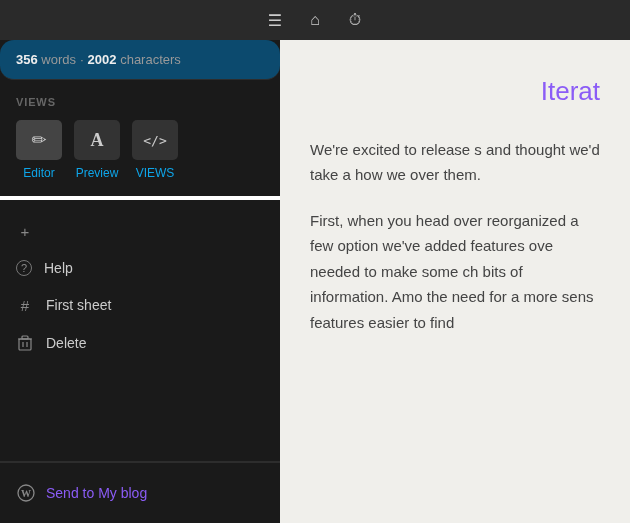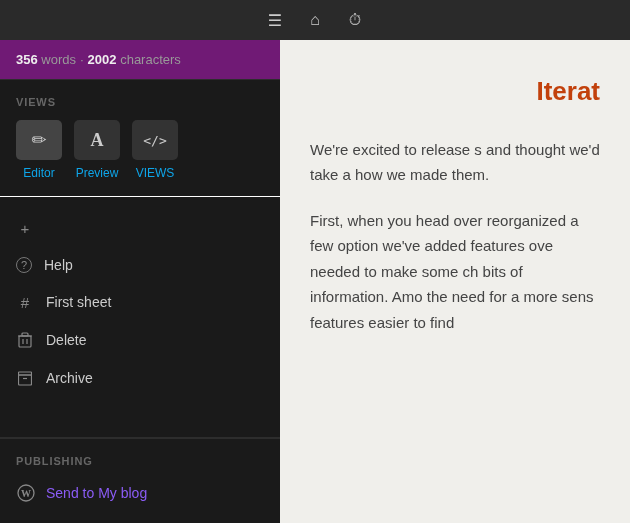--- a/index.html
+++ b/index.html
@@ -59,21 +59,22 @@
       height: 100%;
       color: #ccc;
     }
 
     
     .stats-bar {
       padding: 12px 16px;
       font-size: 13px;
       color: #999;
       border-bottom: 1px solid #2d2d2d;
-      background: #701a75;
+      background: #0c4a6e;
+      border-radius: 14px;
     }
 
     .stats-bar .count {
       color: #eee;
       font-weight: 600;
     }
 
     
     .draft-section {
       display: flex;
@@ -100,21 +101,21 @@
     }
 
     .draft-chevron {
       color: #666;
       font-size: 12px;
     }
 
     
     .views-section {
       padding: 16px;
-      border-bottom: 1px solid #ffffff;
+      border-bottom: 4px solid #ffffff;
     }
 
     .section-label {
       font-size: 11px;
       color: #666;
       letter-spacing: 0.08em;
       text-transform: uppercase;
       margin-bottom: 12px;
       font-weight: 600;
     }
@@ -220,22 +221,22 @@
 
     .content-inner {
       padding: 30px 30px 30px 30px;
       font-size: 16px;
       color: #333;
       line-height: 1.65;
     }
 
     .content-title {
       font-size: 26px;
-      font-weight: 700;
-      color: #c2410c;
+      font-weight: 400;
+      color: #8b5cf6;
       margin-bottom: 24px;
       text-align: right;
     }
 
     .content-text {
       color: #444;
       font-size: 15px;
       line-height: 1.7;
     }
 
@@ -302,50 +303,39 @@
           <svg width="14" height="16" viewBox="0 0 14 16" fill="#888">
             <rect x="1" y="4" width="12" height="11" rx="1" fill="none" stroke="#888" stroke-width="1.2"></rect>
             <rect x="4" y="1" width="6" height="3" rx="1" fill="none" stroke="#888" stroke-width="1.2"></rect>
             <line x1="0" y1="4" x2="14" y2="4" stroke="#888" stroke-width="1.2"></line>
             <line x1="5" y1="7" x2="5" y2="12" stroke="#888" stroke-width="1.2"></line>
             <line x1="9" y1="7" x2="9" y2="12" stroke="#888" stroke-width="1.2"></line>
           </svg>
         </span>
         <span>Delete</span>
       </div>
-      <div class="menu-item">
-        <span class="menu-icon">
-          <svg width="14" height="15" viewBox="0 0 14 15" fill="none">
-            <rect x="0.5" y="4" width="13" height="10" rx="1" stroke="#888" stroke-width="1.2"></rect>
-            <rect x="0.5" y="1" width="13" height="3" rx="0.5" stroke="#888" stroke-width="1.2"></rect>
-            <line x1="5" y1="7.5" x2="9" y2="7.5" stroke="#888" stroke-width="1.2"></line>
-          </svg>
-        </span>
-        <span>Archive</span>
-      </div>
     </div>
 
     <div class="publishing-section">
-      <div class="section-label">PUBLISHING</div>
       <div class="publishing-item">
         <span class="wp-icon">
           <svg width="18" height="18" viewBox="0 0 18 18" fill="none">
             <circle cx="9" cy="9" r="8" stroke="#888" stroke-width="1.3"></circle>
             <text x="9" y="13" text-anchor="middle" font-size="10" fill="#888" font-family="serif" font-weight="bold">W</text>
           </svg>
         </span>
         <span class="publishing-label">Send to My blog</span>
       </div>
     </div>
 
   </div>
 
   <div class="content-area">
     <div class="content-inner">
       <div class="content-title">Iterat</div>
       <div class="content-text">
-        <p>We're excited to release s and thought we'd take a how we made them.</p>
+        <p>We're excited to release s and thought we'd take a how we over them.</p>
         <p>First, when you head over reorganized a few option we've added features ove needed to make some ch bits of information. Amo the need for a more sens features easier to find</p>
       </div>
     </div>
   </div>
 
 </div>
 
 </body></html>

